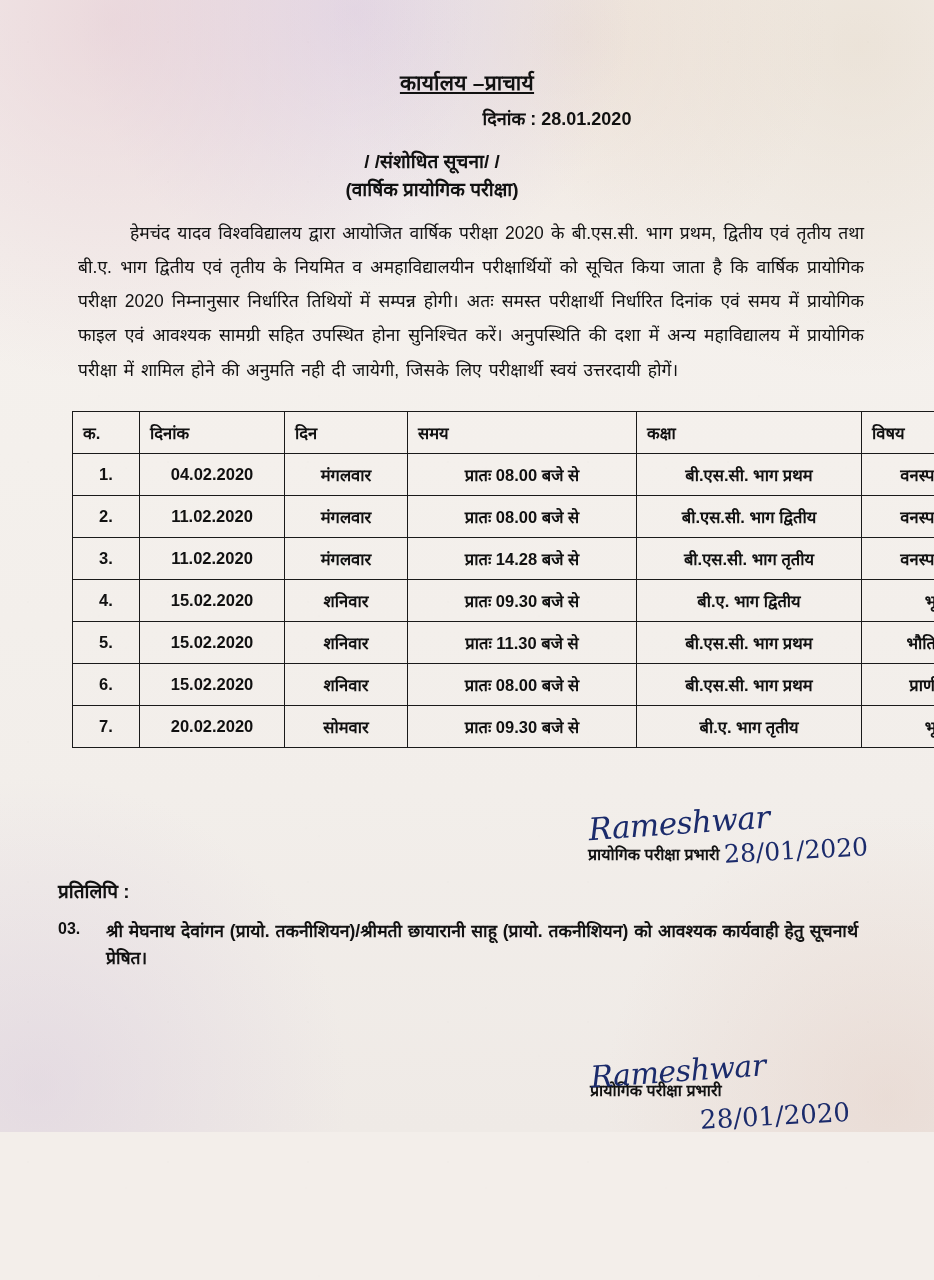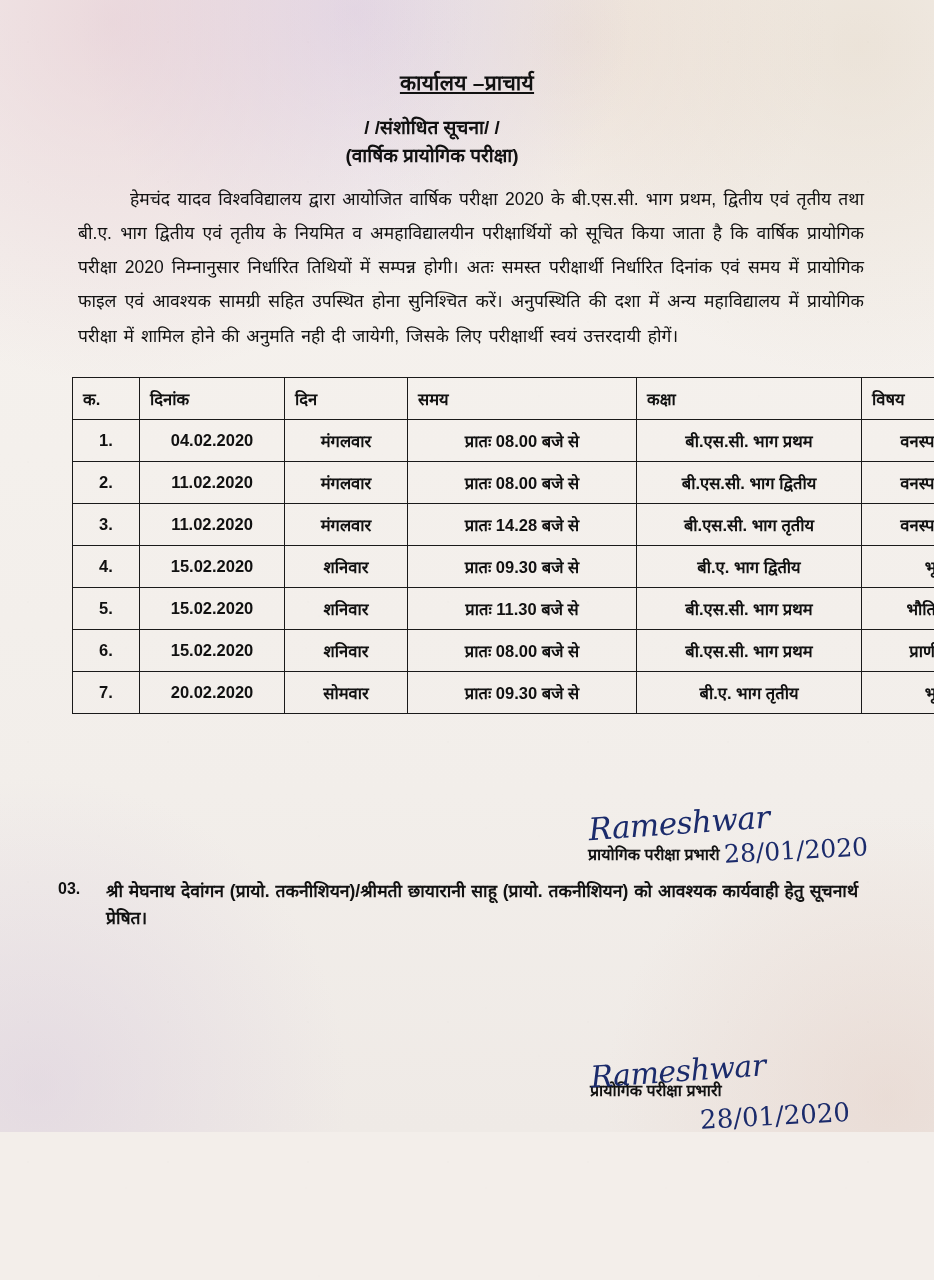--- a/index.html
+++ b/index.html
@@ -208,20 +208,21 @@
   }
 </style>
 </head>
 <body>
 
 <div class="page">
   <div class="sheet">
 
     <div class="hdr">
       <div class="hdr-line1">कार्यालय –प्राचार्य</div>
+      <div class="hdr-date">दिनांक : 28.01.2020</div>
       <div class="sub1">/ /संशोधित सूचना/ /</div>
       <div class="sub2">(वार्षिक प्रायोगिक परीक्षा)</div>
     </div>
 
     <div class="para"><span class="indent"></span><span>हेमचंद यादव विश्वविद्यालय द्वारा आयोजित वार्षिक परीक्षा 2020 के बी.एस.सी. भाग प्रथम, द्वितीय एवं तृतीय तथा बी.ए. भाग द्वितीय एवं तृतीय के नियमित व अमहाविद्यालयीन परीक्षार्थियों  को सूचित किया जाता है कि वार्षिक प्रायोगिक परीक्षा 2020 निम्नानुसार निर्धारित तिथियों में सम्पन्न होगी। अतः समस्त परीक्षार्थी निर्धारित दिनांक एवं समय में प्रायोगिक फाइल एवं आवश्यक सामग्री सहित उपस्थित होना सुनिश्चित करें। अनुपस्थिति की दशा में अन्य महाविद्यालय में प्रायोगिक परीक्षा में शामिल होने की अनुमति नही दी जायेगी, जिसके लिए परीक्षार्थी स्वयं उत्तरदायी होगें।</span></div>
 
     <div class="tbl-wrap">
       <table class="sched">
         <thead>
           <tr>
@@ -296,20 +297,21 @@
 
     <div class="sig1">
       <div class="sig-script">Rameshwar</div>
       <div class="sig1-row">
         <div class="sig-label">प्रायोगिक परीक्षा प्रभारी</div>
         <div class="sig-date">28/01/2020</div>
       </div>
     </div>
 
     <div class="copies">
+      <div class="copies-title">प्रतिलिपि :</div>
       <div class="copy-row">
         <div class="copy-num">03.</div>
         <div class="copy-text">श्री मेघनाथ देवांगन (प्रायो. तकनीशियन)/श्रीमती छायारानी साहू (प्रायो. तकनीशियन) को आवश्यक कार्यवाही हेतु सूचनार्थ प्रेषित।</div>
       </div>
     </div>
 
     <div class="sig2">
       <div class="sig-script">Rameshwar</div>
       <div class="sig-label">प्रायोगिक परीक्षा प्रभारी</div>
       <div class="sig-date">28/01/2020</div>

